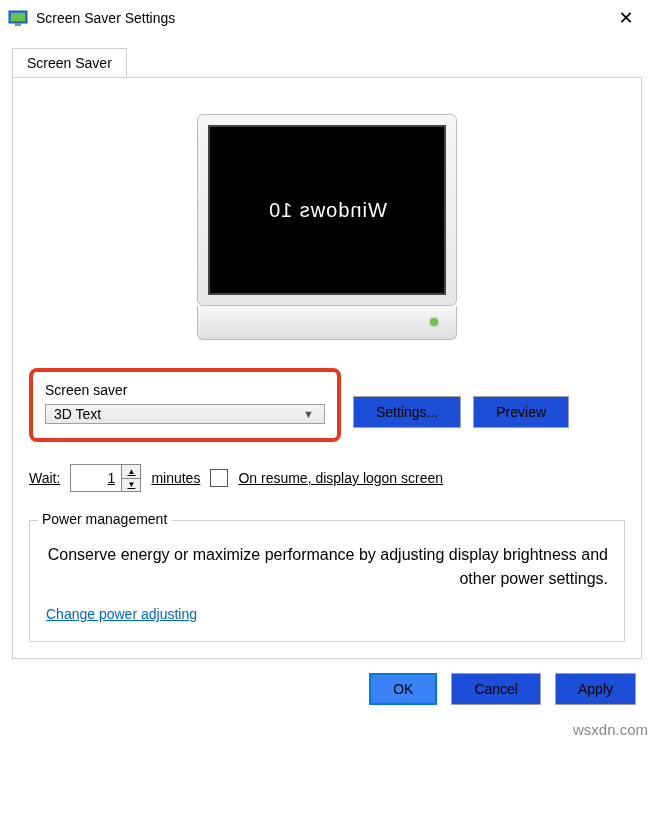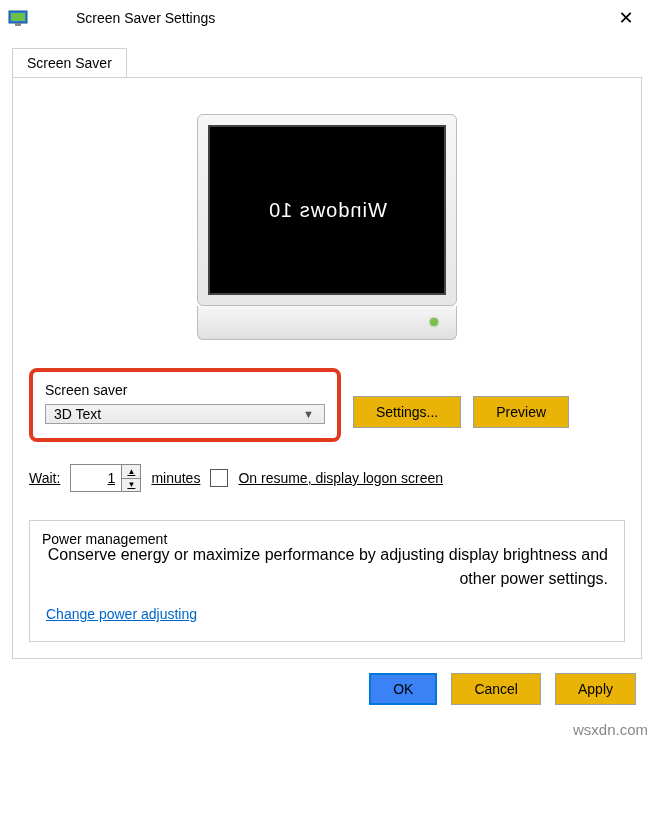--- a/index.html
+++ b/index.html
@@ -1,46 +1,46 @@
 <!DOCTYPE html>
 <html><head>
   <meta charset="utf-8">
   <style>
     * { box-sizing: border-box; font-family: "Segoe UI", Tahoma, sans-serif; }
     body { margin: 0; background: #fff; width: 654px; height: 816px; overflow: hidden; }
     .titlebar { height: 36px; display: flex; align-items: center; padding: 0 8px; border-bottom: 0; }
     .titlebar .icon { width: 20px; height: 20px; margin-right: 8px; }
-    .titlebar .title { font-size: 14px; flex: 1; margin-left: 40px; }
+    .titlebar .title { font-size: 14px; flex: 1; }
     .titlebar .close { width: 40px; text-align: center; font-size: 18px; }
     .tabbar { padding: 12px 12px 0 12px; }
     .tab { display: inline-block; background: #fff; border: 1px solid #d0d0d0; border-bottom: none; padding: 6px 14px; font-size: 14px; }
     .content { border: 1px solid #d0d0d0; margin: 0 12px; padding: 16px; }
     .monitor-area { display: flex; justify-content: center; padding: 20px 0 28px 0; }
     .monitor { width: 260px; }
     .monitor-frame { background: linear-gradient(#f6f6f6,#e6e6e6); border: 1px solid #bbb; border-radius: 6px; padding: 10px; }
     .monitor-screen { background: #000; height: 170px; display: flex; align-items: center; justify-content: center; color: #fff; font-size: 20px; border: 2px solid #444; }
     .monitor-screen span { transform: scaleX(-1); font-family: "Segoe UI Light", sans-serif; letter-spacing: 1px; }
     .monitor-base { height: 34px; background: linear-gradient(#f6f6f6,#e0e0e0); border: 1px solid #bbb; border-top: none; border-radius: 0 0 6px 6px; position: relative; }
     .monitor-base::after { content: ""; position: absolute; right: 18px; top: 12px; width: 8px; height: 8px; border-radius: 50%; background: #7fbf4f; box-shadow: 0 0 2px #5a5; }
     .highlight-box { border: 4px solid #e23a1f; border-radius: 8px; padding: 10px 12px 14px 12px; display:inline-block; }
     .row-select { display:flex; align-items:flex-end; gap: 12px; }
     .group-label { font-size: 14px; margin-bottom: 6px; }
     .dropdown { width: 280px; height: 20px; background: linear-gradient(#f4f4f4,#e9e9e9); border: 1px solid #a0a0a0; display:flex; align-items:center; padding: 0 8px; font-size: 14px; position: relative; }
     .dropdown .chev { position:absolute; right:10px; font-size: 11px; color:#555; }
-    .win-btn { height: 32px; background: #eab308; border: 1px solid #a0a0a0; padding: 0 22px; font-size: 14px; display:inline-flex; align-items:center; justify-content:center; }
+    .win-btn { height: 32px; background: #1d4ed8; border: 1px solid #a0a0a0; padding: 0 22px; font-size: 14px; display:inline-flex; align-items:center; justify-content:center; }
     .win-btn.primary { border: 2px solid #0078d7; background:#3b82f6; }
     .row-wait { display:flex; align-items:center; gap:10px; margin-top: 22px; font-size: 14px; text-decoration: underline; }
     .spinbox { display:flex; align-items:stretch; border: 1px solid #888; height: 28px; }
     .spinbox input { width: 50px; border:none; text-align:right; padding-right:6px; font-size:14px; }
     .spinbox .arrows { display:flex; flex-direction:column; border-left:1px solid #888; }
     .spinbox .arrows div { width:18px; flex:1; display:flex; align-items:center; justify-content:center; font-size:8px; background:#f0f0f0; border-bottom:1px solid #888; }
     .spinbox .arrows div:last-child { border-bottom:none; }
     .checkbox { width:18px; height:18px; border:1px solid #555; display:inline-block; }
     .fieldset { border:1px solid #d0d0d0; margin-top:28px; padding: 14px 16px 18px 16px; position:relative; }
-    .fieldset .legend { position:absolute; top:-10px; left:8px; background:#fff; padding:0 4px; font-size:14px;margin-top:20px; }
+    .fieldset .legend { position:absolute; top:-10px; left:8px; background:#fff; padding:0 4px; font-size:14px; }
     .fieldset p { margin: 8px 0 14px 0; font-size:16px; line-height:1.5;text-align:right; }
     .link { color:#0066cc; text-decoration:underline; font-size:14px; cursor:pointer; }
     .footer { display:flex; justify-content:flex-end; gap:14px; padding: 14px 18px; }
     .watermark { position:absolute; right:6px; bottom:78px; font-size:15px; color:#888; }
   </style>
 </head>
 <body>
 
 <div class="titlebar">
   <svg class="icon" viewBox="0 0 20 20">

